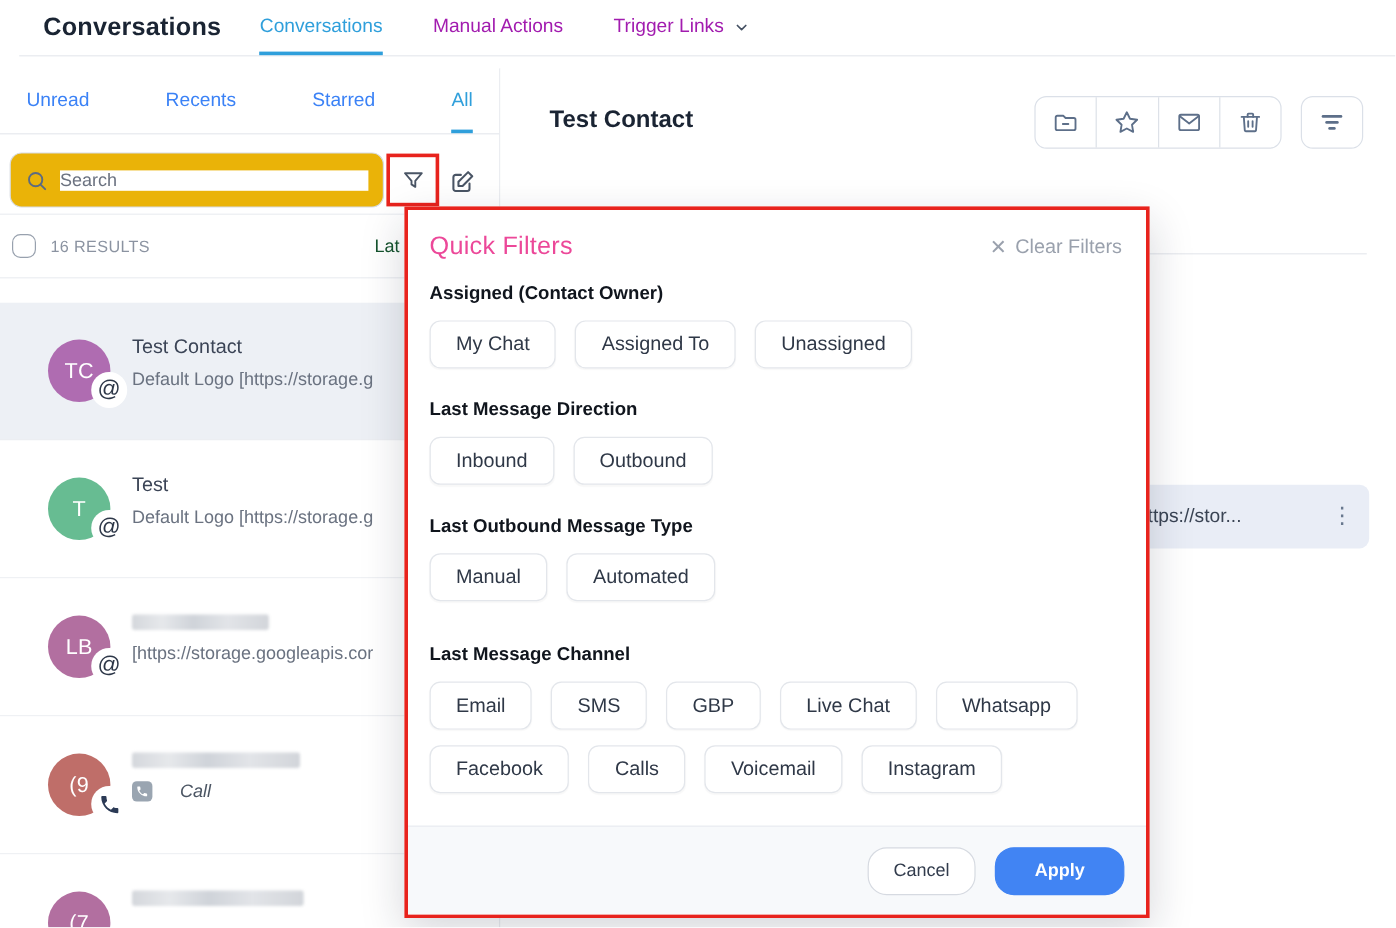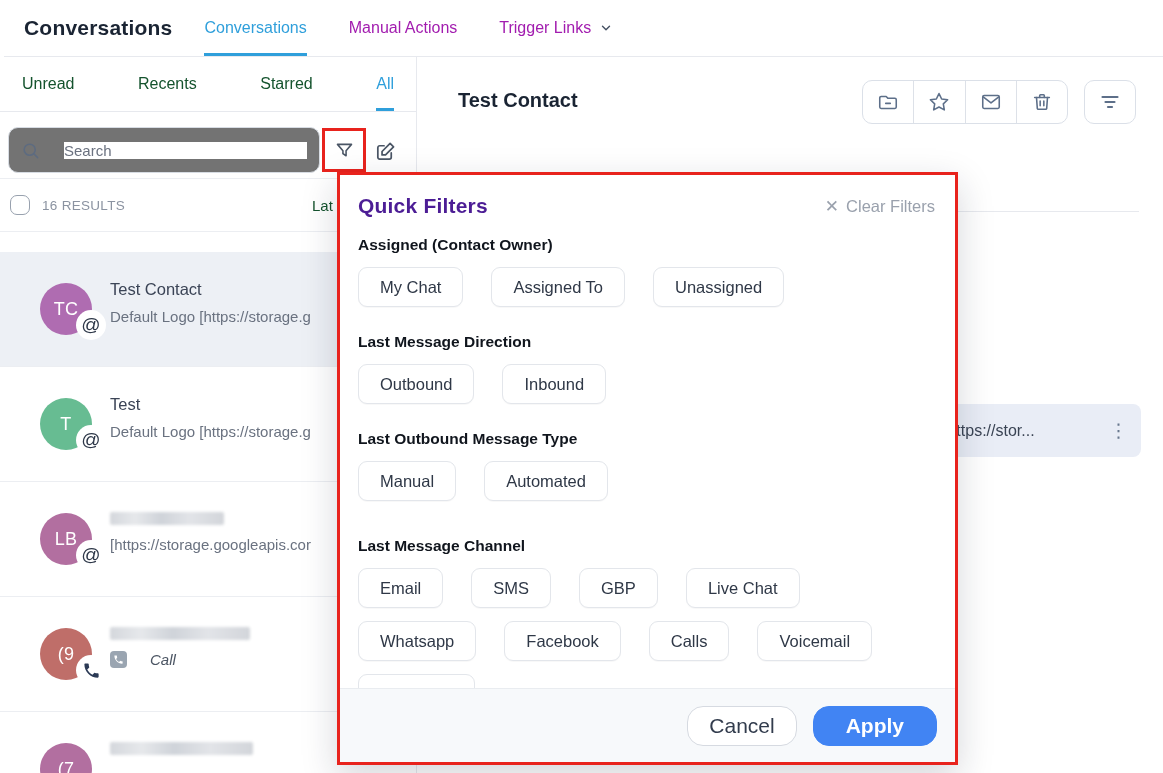--- a/index.html
+++ b/index.html
@@ -1,32 +1,32 @@
 <!DOCTYPE html>
 <html><head>
 <meta charset="utf-8">
 <style>
   * { margin:0; padding:0; box-sizing:border-box; }
   html,body { background:#ffffff; font-family:"Liberation Sans", sans-serif; }
   .app { position:relative; width:1163px; height:773px; overflow:hidden; background:#fff; color:#1a2433; }
 
   
-  .topbar { position:absolute; top:0; left:4px; right:0; height:57px; display:flex; align-items:stretch; border-bottom:1px solid #e7e9ee; background:#fff; }
+  .topbar { position:absolute; top:0; left:16px; right:0; height:47px; display:flex; align-items:stretch; border-bottom:1px solid #e7e9ee; background:#fff; }
   .app-title { align-self:center; margin-left:20px; font-size:21px; font-weight:700; color:#1a2433; letter-spacing:.2px; }
   .topnav { display:flex; margin-left:32px; gap:42px; }
   .topnav .tab { display:flex; align-items:center; gap:8px; font-size:16px; color:#a21caf; cursor:pointer; border-bottom:3px solid transparent; padding-top:3px; }
   .topnav .tab.active { color:#2f9fdb; border-bottom-color:#2f9fdb; }
 
   
   .sidebar { position:absolute; top:57px; left:0; width:417px; bottom:0; border-right:1px solid #e7e9ee; background:#fff; }
   .side-tabs { display:flex; justify-content:space-between; align-items:stretch; height:55px; padding:0 22px; border-bottom:1px solid #e7e9ee; }
-  .side-tabs .stab { display:flex; align-items:center; font-size:16px; color:#14532d; cursor:pointer; border-bottom:3px solid transparent; padding-top:3px; }
+  .side-tabs .stab { display:flex; align-items:center; font-size:16px; color:#3b82f6; cursor:pointer; border-bottom:3px solid transparent; padding-top:3px; }
   .side-tabs .stab.active { color:#2f9fdb; border-bottom-color:#2f9fdb; }
 
-  .search-input { position:absolute; left:8px; top:70px; width:312px; height:46px; border:1px solid #d7dce3; border-radius:10px; display:flex; align-items:center; padding:0 12px; gap:24px; background:#737373; }
+  .search-input { position:absolute; left:8px; top:70px; width:312px; height:46px; border:1px solid #d7dce3; border-radius:10px; display:flex; align-items:center; padding:0 12px; gap:10px; background:#eab308; }
   .search-input input { border:none; outline:none; flex:1; font-size:15px; color:#333; font-family:"Liberation Sans", sans-serif; }
   .search-input input::placeholder { color:#6b7280; }
 
   .funnel-box { position:absolute; left:322px; top:71px; width:44px; height:44px; border:3px solid #e8231d; display:flex; align-items:center; justify-content:center; background:#fff; cursor:pointer; }
   .compose-btn { position:absolute; left:370px; top:79px; width:30px; height:30px; display:flex; align-items:center; justify-content:center; cursor:pointer; }
 
   .results-row { position:absolute; left:0; right:0; top:121px; height:54px; border-top:1px solid #eceef2; border-bottom:1px solid #eceef2; display:flex; align-items:center; padding:0 10px; }
   .checkbox { width:20px; height:20px; border:1.6px solid #98a1ae; border-radius:7px; background:#fff; cursor:pointer; }
   .results-label { margin-left:12px; font-size:13.5px; color:#8b93a1; letter-spacing:.3px; }
   .sort-label { position:absolute; left:312px; font-size:15px; color:#14532d; }
@@ -54,30 +54,30 @@
   .toolbar-group .tg-btn:last-child { border-right:none; }
   .filter-btn { position:absolute; left:667px; top:23px; width:52px; height:44px; border:1px solid #dbe0e8; border-radius:10px; display:flex; align-items:center; justify-content:center; background:#fff; cursor:pointer; }
   .main-divider { position:absolute; top:154px; left:0; right:24px; height:1px; background:#e7e9ee; }
   .msg-bubble { position:absolute; left:513px; top:347px; width:211px; height:53px; background:#e9edf6; border-radius:8px; display:flex; align-items:center; padding:0 13px; }
   .msg-text { flex:1; font-size:16px; color:#3a4454; white-space:nowrap; overflow:hidden; }
   .msg-dots { font-size:19px; color:#68788e; cursor:pointer; line-height:1; padding-left:6px; }
 
   
   .modal { position:absolute; left:337px; top:172px; width:621px; height:593px; background:#fff; border:3px solid #e8231d; box-shadow:0 12px 34px rgba(20,30,50,.18); z-index:10; }
   .m-header { display:flex; justify-content:space-between; align-items:center; padding:19px 20px 0 18px; }
-  .m-title { font-size:21px; font-weight:700; color:#4c1d95; letter-spacing:.2px; }
+  .m-title { font-size:21px; font-weight:400; color:#ec4899; letter-spacing:.2px; }
   .m-clear { display:flex; align-items:center; gap:7px; color:#9aa1ad; font-size:16.5px; cursor:pointer; }
   .m-clear .x { font-size:17px; line-height:1; }
   .m-label { margin:26px 18px 0; font-size:15.5px; font-weight:700; color:#10151d; }
   .m-label.first { margin-top:18px; }
   .m-label.channel { margin-top:36px; }
-  .chip-row { margin:13px 18px 0; display:flex; flex-wrap:wrap; gap:28px; row-gap:13px; max-width:570px; }
+  .chip-row { margin:13px 18px 0; display:flex; flex-wrap:wrap; gap:16px; row-gap:13px; max-width:570px; }
   .chip { display:inline-flex; align-items:center; justify-content:center; height:40px; padding:0 21px; background:#fff; border:1px solid #e3e6eb; border-radius:9px; font-size:16.5px; color:#2f3847; font-family:"Liberation Sans", sans-serif; cursor:pointer; box-shadow:0 1px 1px rgba(16,24,40,.03); }
   .m-footer { position:absolute; left:0; right:0; bottom:0; height:74px; background:#f7f9fb; border-top:1px solid #e9ecf0; display:flex; align-items:center; justify-content:flex-end; gap:16px; padding-right:18px; }
-  .btn { height:40px; border-radius:16px; font-size:21px; font-family:"Liberation Sans", sans-serif; cursor:pointer; }
+  .btn { height:40px; border-radius:16px; font-size:15px; font-family:"Liberation Sans", sans-serif; cursor:pointer; }
   .btn-cancel { padding:0 21px; background:#fff; border:1px solid #d6dae1; color:#323c4d; }
   .btn-apply { padding:0 32px; background:#4184f3; border:1px solid #4184f3; color:#fff; font-weight:600;text-align:center; }
 
   svg { display:block; }
 </style>
 </head>
 <body>
 
 <div class="app">
 
@@ -269,22 +269,22 @@
 
     <div class="m-label first">Assigned (Contact Owner)</div>
     <div class="chip-row">
       <button class="chip">My Chat</button>
       <button class="chip">Assigned To</button>
       <button class="chip">Unassigned</button>
     </div>
 
     <div class="m-label">Last Message Direction</div>
     <div class="chip-row">
+      <button class="chip">Inbound</button>
       <button class="chip">Outbound</button>
-      <button class="chip">Inbound</button>
     </div>
 
     <div class="m-label">Last Outbound Message Type</div>
     <div class="chip-row">
       <button class="chip">Manual</button>
       <button class="chip">Automated</button>
     </div>
 
     <div class="m-label channel">Last Message Channel</div>
     <div class="chip-row">

